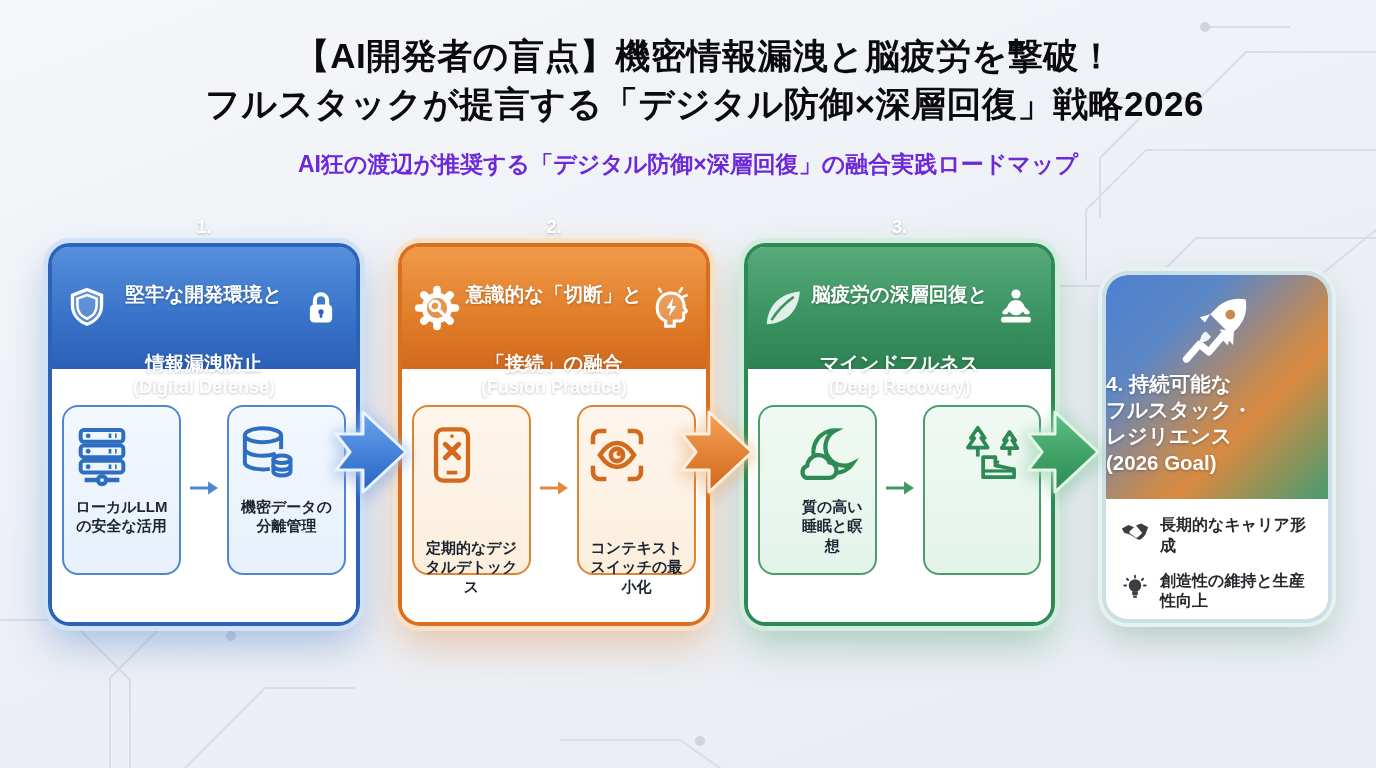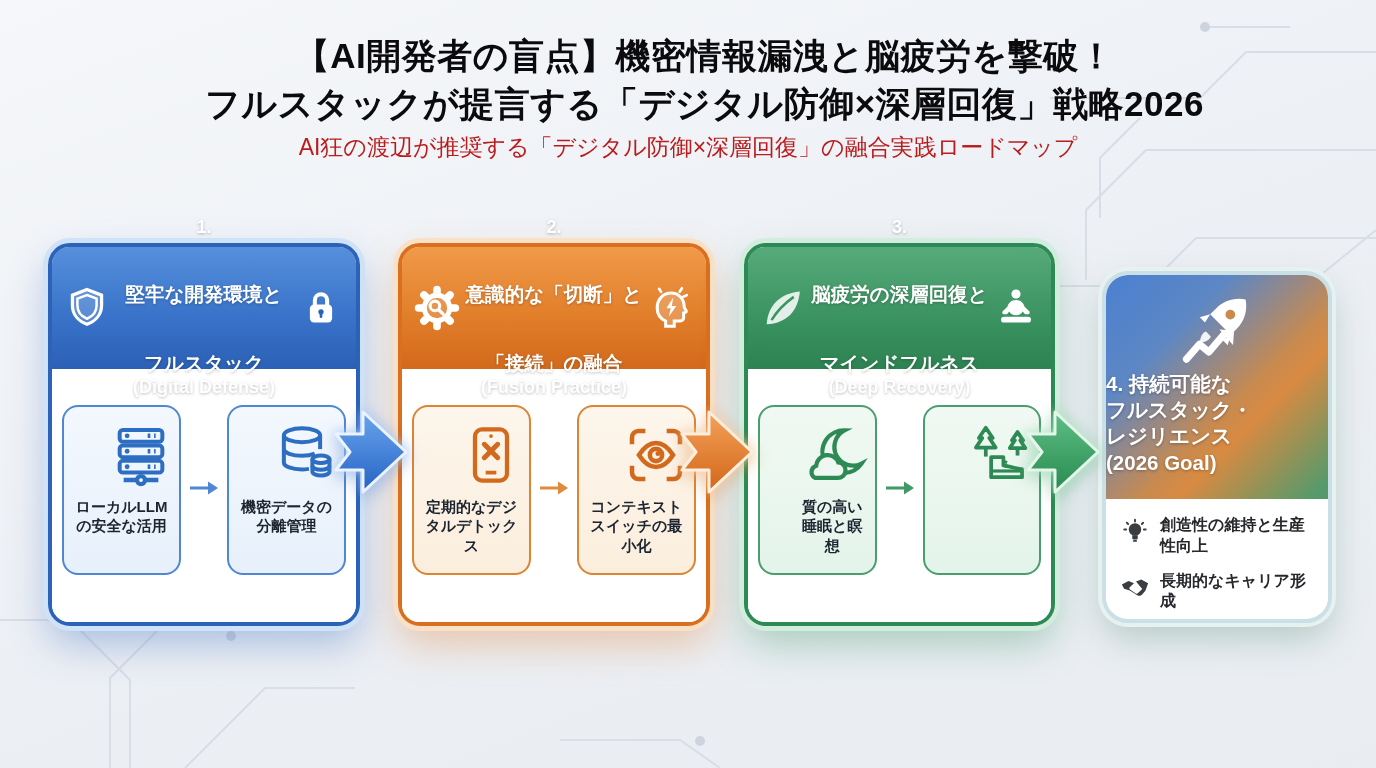--- a/index.html
+++ b/index.html
@@ -7,21 +7,21 @@
   body {
     font-family:"Liberation Sans","DejaVu Sans",sans-serif;
     background:linear-gradient(160deg,#f5f7fa 0%,#eceff4 55%,#e9edf2 100%);
     position:relative; color:#111;
   }
   .circuit { position:absolute; inset:0; z-index:0; pointer-events:none; }
 
   
   .page-header { position:absolute; top:32px; left:0; width:100%; text-align:center; z-index:1; }
   .title-line { font-size:35px; font-weight:800; line-height:1.38; letter-spacing:.5px; color:#0b0b0d;padding-left:33px; }
-  .subtitle { margin-top:3px; font-size:23px; font-weight:400; color:#b91c1c; }
+  .subtitle { margin-top:20px; font-size:23px; font-weight:700; color:#6d28d9; }
 
   
   .card { position:absolute; z-index:1; border-radius:22px; background:#fff; }
   .card-blue   { left:48px;  top:243px; width:312px; height:383px; border:4px solid #2c63b8;
                  box-shadow:0 0 0 5px #cfe2f7, 0 18px 38px rgba(47,100,185,.35); }
   .card-orange { left:398px; top:243px; width:312px; height:383px; border:4px solid #d96f1f;
                  box-shadow:0 0 0 5px #f9e1c8, 0 18px 38px rgba(220,120,40,.35); }
   .card-green  { left:744px; top:243px; width:311px; height:383px; border:4px solid #2e8a55;
                  box-shadow:0 0 0 5px #d2ecdd, 0 18px 38px rgba(50,140,90,.35); }
 
@@ -35,27 +35,27 @@
   .hdr-title { font-size:19.5px; font-weight:800; line-height:1.22;margin-top:45px; }
   .hdr-en    { font-size:18px; font-weight:800; line-height:1.3; }
   .hdr-icon { position:absolute; top:50%; transform:translateY(-50%); width:46px; height:46px; }
   .hdr-icon.left  { left:12px; }
   .hdr-icon.right { right:12px; }
   .hdr-icon svg { width:100%; height:100%; }
 
   .card-body { height:253px; background:#fff; border-radius:0 0 17px 17px;
                display:flex; align-items:center; justify-content:center; gap:8px; padding:0 10px 12px; }
   .item-box { width:121px; height:170px; border-radius:16px; display:flex; flex-direction:column;
-              align-items:flex-end; justify-content:flex-start; padding:16px 6px 8px; }
+              align-items:flex-start; justify-content:flex-start; padding:16px 6px 8px; }
   .item-box .ib-icon { width:64px; height:64px; flex:0 0 auto; margin-bottom:10px; }
   .item-box .ib-icon svg { width:100%; height:100%; }
   .ib-label { font-size:15px; font-weight:800; color:#1c2430; text-align:center;
               line-height:1.3; overflow-wrap:anywhere; }
   .ib-blue   { background:linear-gradient(180deg,#f3f8fe,#e7f0fb); border:2px solid #4f87d2; color:#2c63b8; }
-  .ib-orange { background:linear-gradient(180deg,#fdf6ec,#fbeedd); border:2px solid #dd8435; color:#d2691c; }
+  .ib-orange { background:linear-gradient(180deg,#fdf6ec,#fbeedd); border:2px solid #dd8435; color:#d2691c;gap:41px; }
   .ib-green  { background:linear-gradient(180deg,#f0f9f3,#e4f4ea); border:2px solid #4a9e6e; color:#2d8251;padding-left:36px; }
 
   .mini-arrow { flex:0 0 auto; }
 
   
   .card-goal { left:1102px; top:271px; width:230px; height:352px; border:4px solid #cadfe6;
                border-radius:26px; box-shadow:0 0 0 4px #e7f1ef, 0 16px 34px rgba(90,140,120,.35);
                overflow:hidden; background:#fff; }
   .goal-top { height:224px; border-radius:20px 20px 0 0; text-align:left; padding-top:14px;
               background:linear-gradient(135deg,#4b80d1 0%,#5d87c4 28%,#c98a4e 58%,#d88a42 66%,#569a6b 96%); }
@@ -111,21 +111,21 @@
   <div class="card-header hdr-blue">
     <span class="hdr-icon left">
       <svg viewBox="0 0 24 24">
           <path d="M12 2.4 l7.6 2.9 v5.2 c0 4.9-3.2 8.4-7.6 10 -4.4-1.6-7.6-5.1-7.6-10 V5.3 Z" fill="rgba(255,255,255,.18)" stroke="#fff" stroke-width="1.7"></path>
           <path d="M12 5.2 l5 1.9 v3.6 c0 3.3-2.1 5.7-5 6.9 -2.9-1.2-5-3.6-5-6.9 V7.1 Z" fill="none" stroke="#fff" stroke-width="1.3"></path>
         </svg>
     </span>
     <div class="hdr-text">
       <div class="hdr-num">1.</div>
       <div class="hdr-title">堅牢な開発環境と</div>
-      <div class="hdr-title">フルスタック</div>
+      <div class="hdr-title">情報漏洩防止</div>
       <div class="hdr-en">(Digital Defense)</div>
     </div>
     <span class="hdr-icon right">
       <svg viewBox="0 0 24 24">
           <path d="M8.8 10.5 V8 a3.2 3.2 0 0 1 6.4 0 v2.5" fill="none" stroke="#fff" stroke-width="2.1"></path>
           <rect x="6.2" y="10.2" width="11.6" height="9.3" rx="2.2" fill="#fff"></rect>
           <circle cx="12" cy="14" r="1.4" fill="#2c63b8"></circle>
           <rect x="11.3" y="14.6" width="1.4" height="2.6" rx=".7" fill="#2c63b8"></rect>
         </svg>
     </span>
@@ -299,38 +299,38 @@
     </div>
     <div class="goal-title">4. 持続可能な</div>
     <div class="goal-title">フルスタック・</div>
     <div class="goal-title">レジリエンス</div>
     <div class="goal-title">(2026 Goal)</div>
   </div>
   <div class="goal-bottom">
     <div class="goal-item">
       <span class="gi-icon">
         <svg viewBox="0 0 24 24" fill="#3a3d42">
+          <path d="M1.5 9.2 L6.8 6.4 l4.4 1.8 -3.4 3.2 c-.5 .5-.4 1.3 .2 1.7 l4.6 3.2 c.5 .4 1.2 .3 1.6-.1 l3.6-3.4 -5-6 4.2-1.6 5.5 2.9 -2.2 6 -2.6 3 c-1 1.1-2.6 1.4-3.9 .6 l-6-3.7 -4.5-1.5 Z"></path>
+          <path d="M8.3 16.9 l2.2 1.9 M10.8 18.6 l1.9 1.5" stroke="#fff" stroke-width="1" stroke-linecap="round"></path>
+        </svg>
+      </span>
+      <div class="gi-label">長期的なキャリア形成</div>
+    </div>
+    <div class="goal-item">
+      <span class="gi-icon">
+        <svg viewBox="0 0 24 24" fill="#3a3d42">
           <circle cx="12" cy="10" r="5"></circle>
           <path d="M9.8 14.5 h4.4 v2.4 a1.1 1.1 0 0 1 -1.1 1.1 h-2.2 a1.1 1.1 0 0 1 -1.1 -1.1 Z"></path>
           <rect x="10.4" y="18.4" width="3.2" height="1.4" rx=".7"></rect>
           <g stroke="#3a3d42" stroke-width="1.5" stroke-linecap="round">
             <path d="M12 2.2 v1.4 M5.5 4.6 l1 1 M18.5 4.6 l-1 1 M3.4 10 h1.5 M19.1 10 h1.5"></path>
           </g>
         </svg>
       </span>
       <div class="gi-label">創造性の維持と生産性向上</div>
-    </div>
-    <div class="goal-item">
-      <span class="gi-icon">
-        <svg viewBox="0 0 24 24" fill="#3a3d42">
-          <path d="M1.5 9.2 L6.8 6.4 l4.4 1.8 -3.4 3.2 c-.5 .5-.4 1.3 .2 1.7 l4.6 3.2 c.5 .4 1.2 .3 1.6-.1 l3.6-3.4 -5-6 4.2-1.6 5.5 2.9 -2.2 6 -2.6 3 c-1 1.1-2.6 1.4-3.9 .6 l-6-3.7 -4.5-1.5 Z"></path>
-          <path d="M8.3 16.9 l2.2 1.9 M10.8 18.6 l1.9 1.5" stroke="#fff" stroke-width="1" stroke-linecap="round"></path>
-        </svg>
-      </span>
-      <div class="gi-label">長期的なキャリア形成</div>
     </div>
   </div>
 </div>
 
 <span class="flow-arrow fa-1">
   <svg viewBox="0 0 76 92">
     <defs>
         <linearGradient id="ag1" x1="0" y1="0" x2="0" y2="1">
       <stop offset="0" stop-color="#6aa4ee"></stop>
           <stop offset="1" stop-color="#2563c4"></stop>

